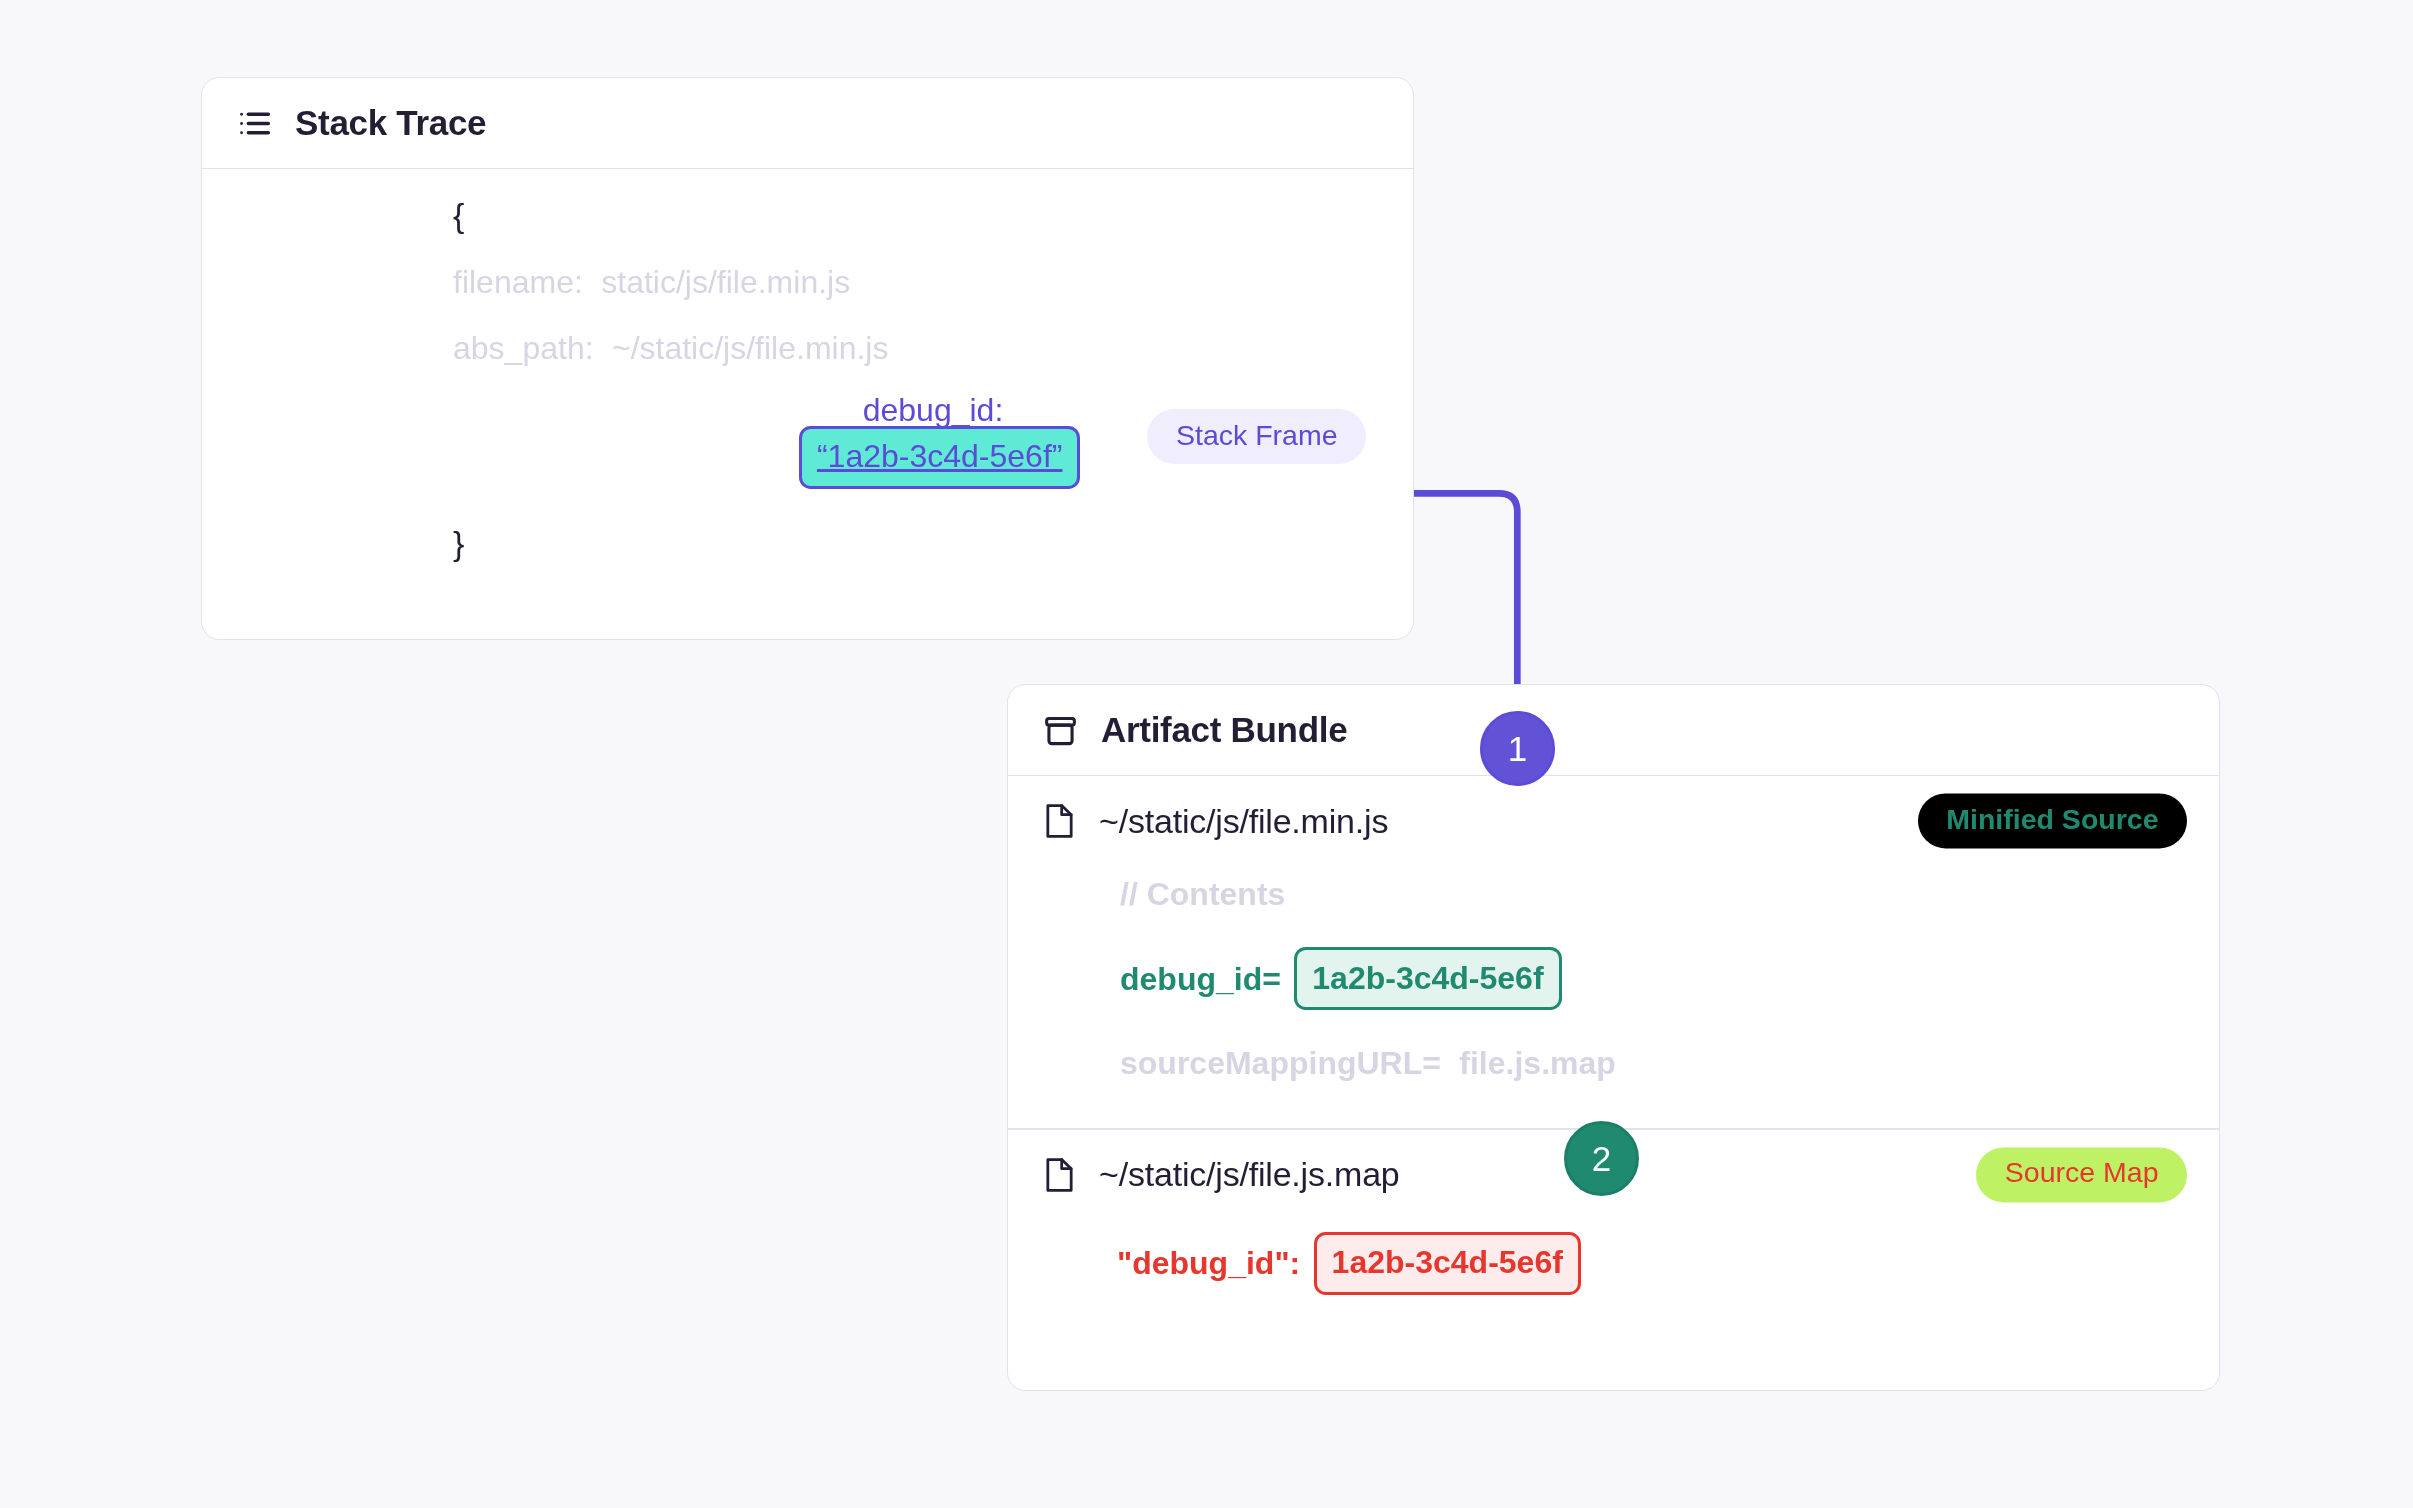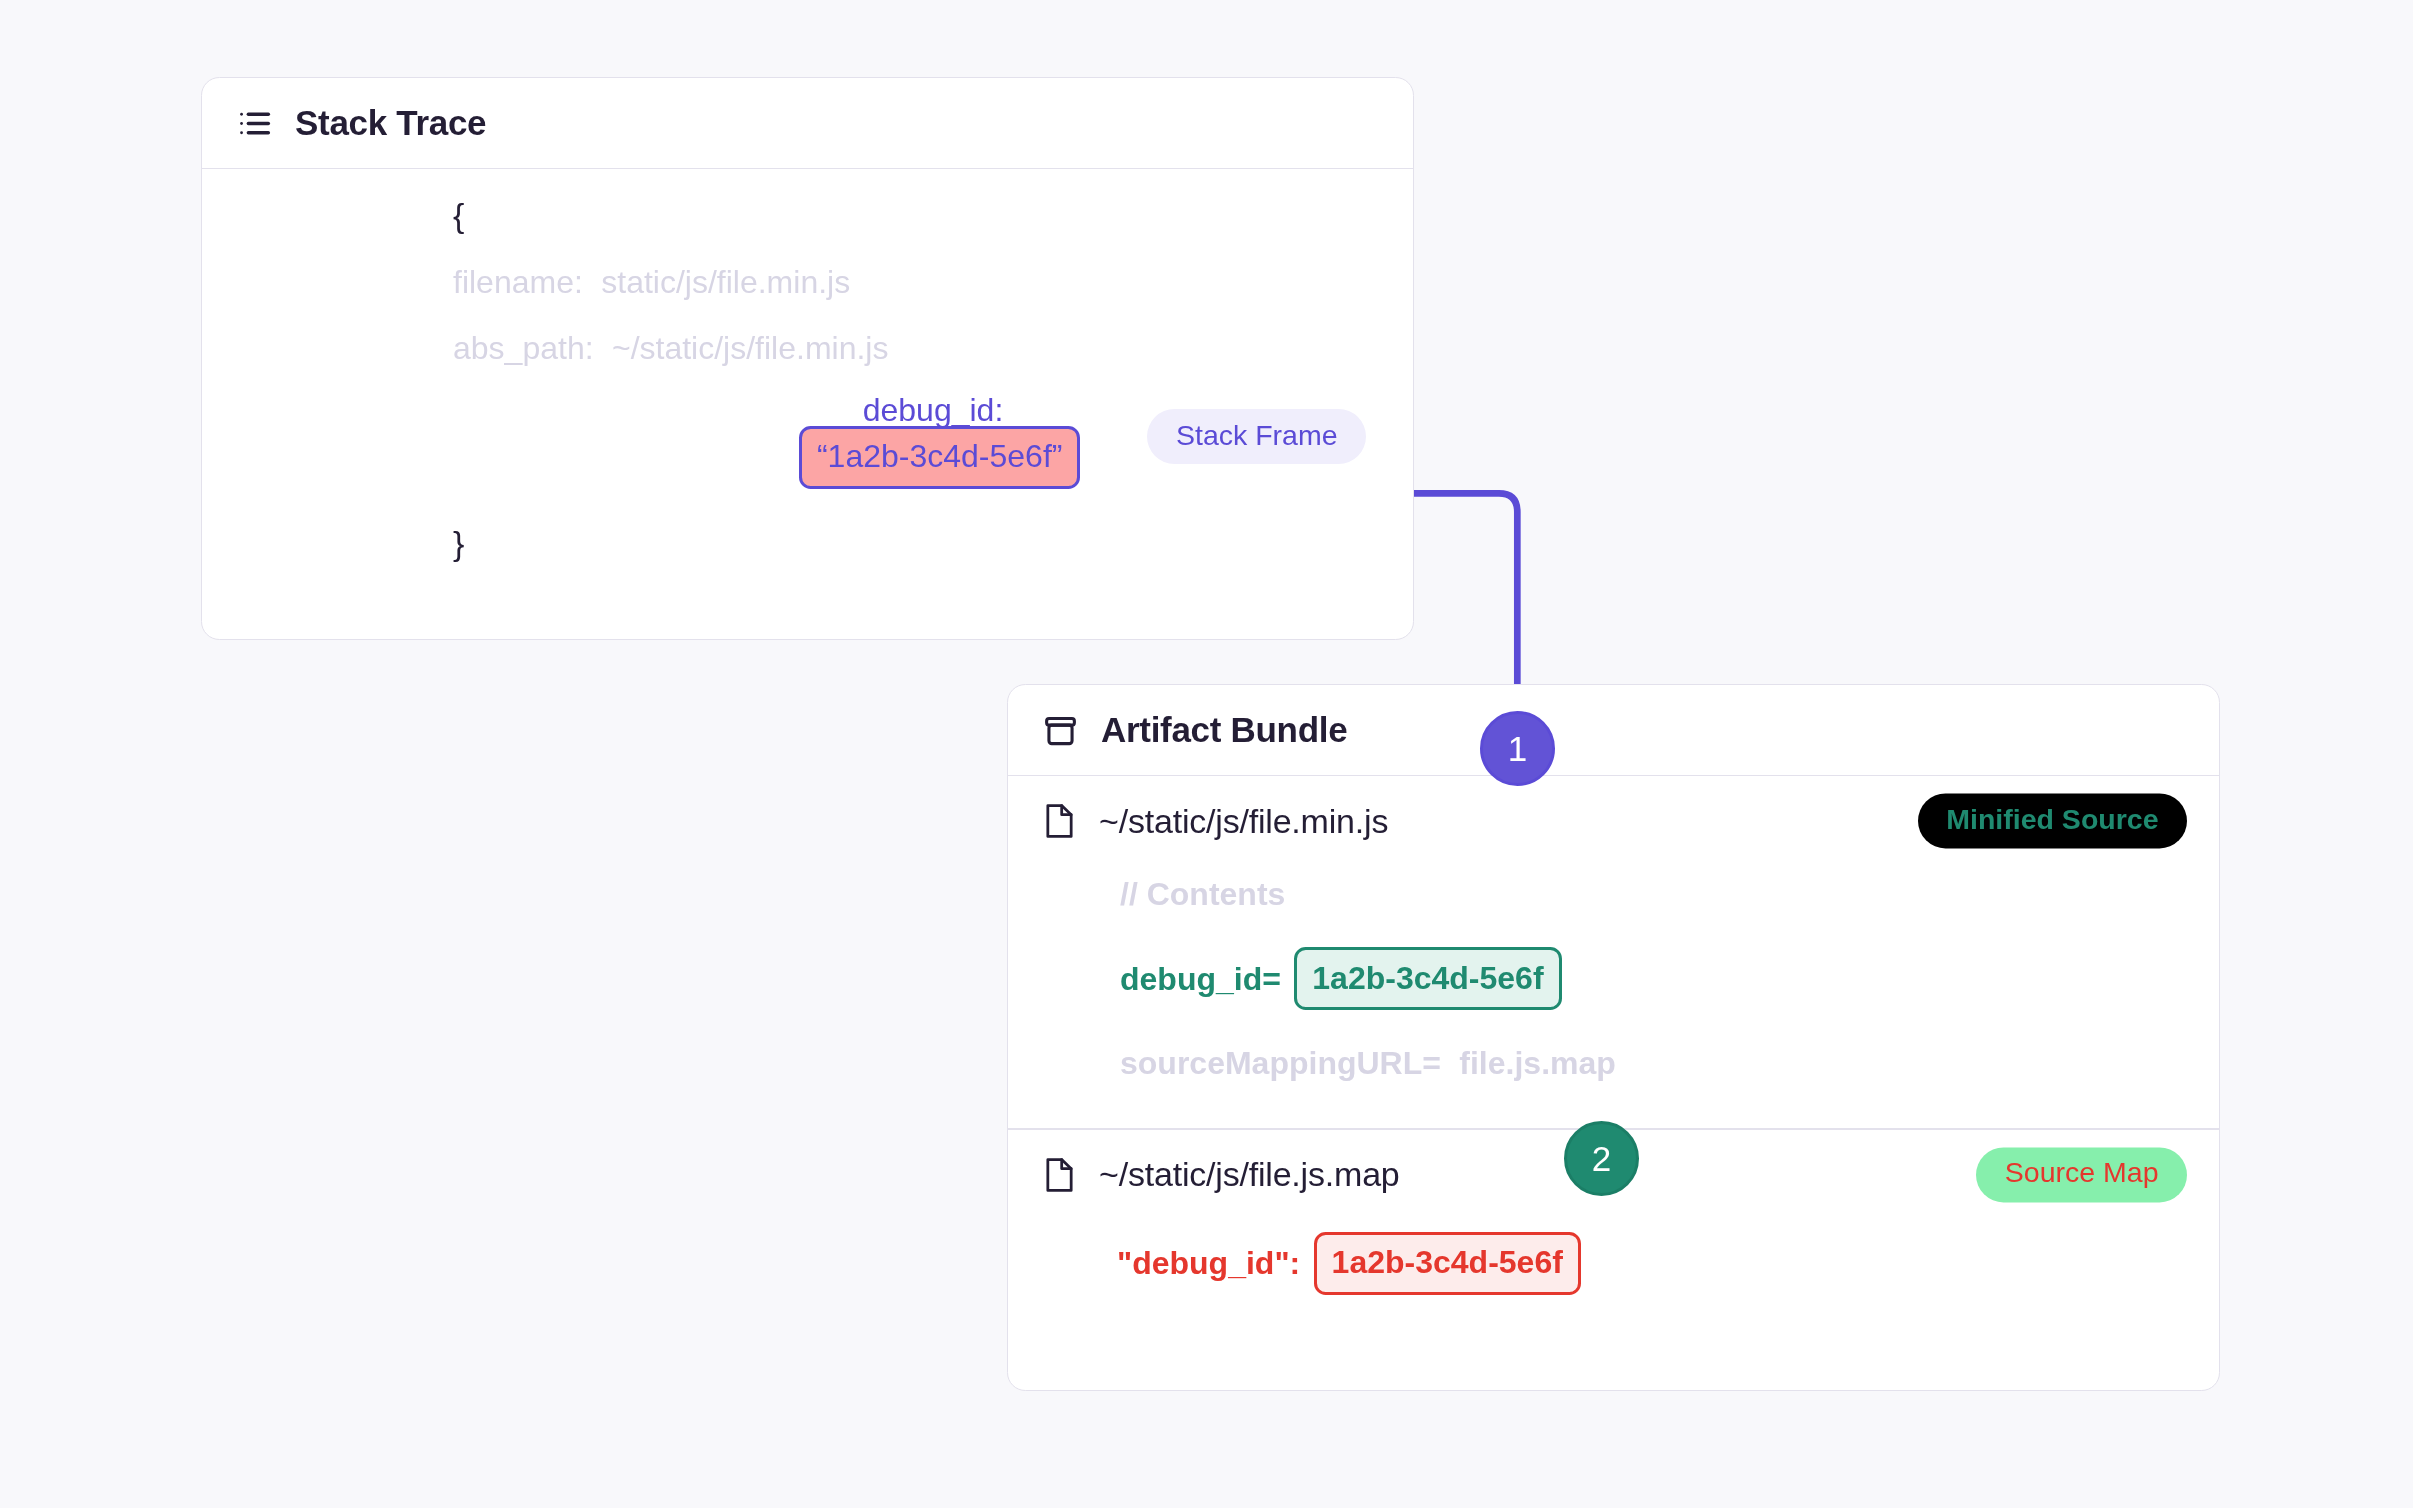--- a/index.html
+++ b/index.html
@@ -60,39 +60,39 @@
     justify-content: center;
     border-radius: 11.7px;
     border: 3.4px solid;
     font-size: 32px;
     line-height: 1;
     margin-left: 13.4px;
     padding: 11.7px 15px 13.4px;
     position: relative;
     z-index: 4;
   }
-  .pill-indigo { border-color: #5b4bd6; background: #fca5a5; color: #5b4bd6; }
+  .pill-indigo { border-color: #5b4bd6; background: #5eead4; color: #5b4bd6; text-decoration: underline; }
   .pill-green  { border-color: #1f8a70; background: #e3f3ee; color: #1f8a70; }
   .pill-red    { border-color: #e5372d; background: #fdeceb; color: #e5372d; }
 
   .badge {
     position: absolute;
     display: inline-flex;
     align-items: center;
     justify-content: center;
     border-radius: 837px;
     font-size: 28.5px;
     line-height: 1;
     padding: 11.7px 28.5px 15px;
     font-weight: 400;
     z-index: 3;
   }
   .badge-stackframe { background: #f0eefc; color: #5b4bd6; right: 47px; top: 240px; }
   .badge-minified   { background: #000000; color: #1f8a70; font-weight: bold; }
-  .badge-sourcemap  { background: #86efac; color: #e5372d; }
+  .badge-sourcemap  { background: #bef264; color: #e5372d; }
 
   
   #artifact-bundle-card { left: 1007px; top: 684px; width: 1213px; height: 707px; }
   .file-section { position: relative; padding: 25px 0 15px 0; }
   .file-row {
     display: flex;
     align-items: center;
     gap: 22px;
     padding-left: 34px;
     position: relative;

